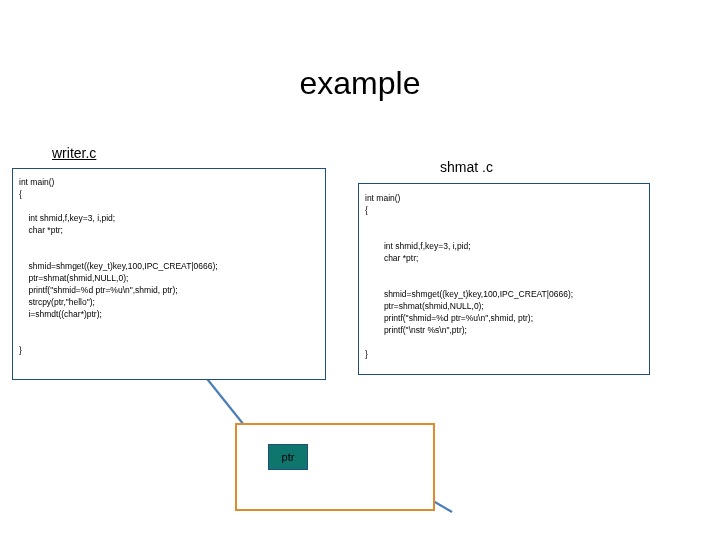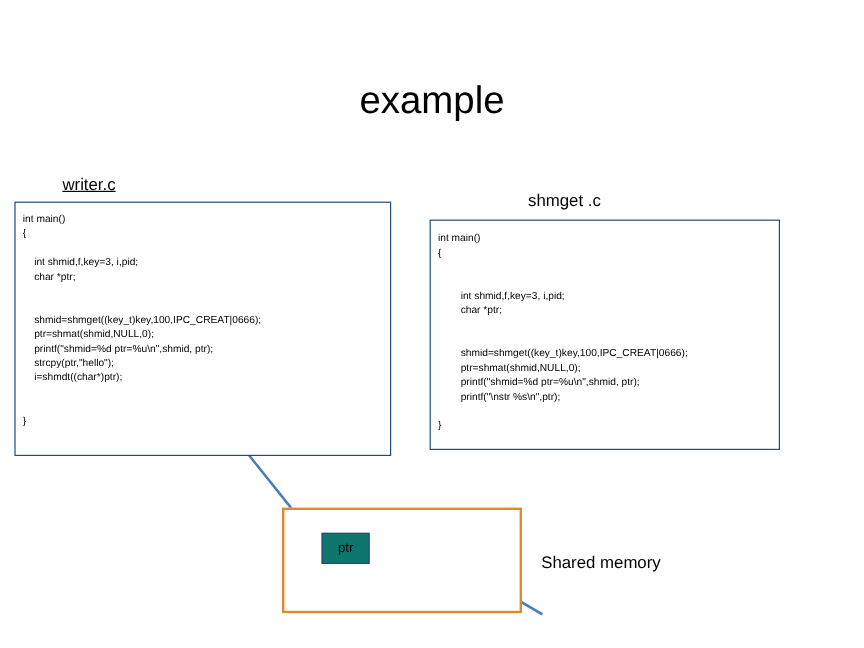--- a/index.html
+++ b/index.html
@@ -149,21 +149,21 @@
     shmid=shmget((key_t)key,100,IPC_CREAT|0666);
     ptr=shmat(shmid,NULL,0);
     printf("shmid=%d ptr=%u\n",shmid, ptr);
     strcpy(ptr,"hello");
     i=shmdt((char*)ptr);
 
 
 }</div>
   </div>
 
-  <div class="label-reader">shmget .c</div>
+  <div class="label-reader">shmat .c</div>
 
   <div class="code-box box-reader">
     <div class="code">int main()
 {
 
 
         int shmid,f,key=3, i,pid;
         char *ptr;
 
 
@@ -171,15 +171,14 @@
         ptr=shmat(shmid,NULL,0);
         printf("shmid=%d ptr=%u\n",shmid, ptr);
         printf("\nstr %s\n",ptr);
 
 }</div>
   </div>
 
   <div class="ptr-box"></div>
   <div class="ptr-label">ptr</div>
 
-  <div class="shared-memory">Shared memory</div>
 
 </div>
 
 </body></html>

